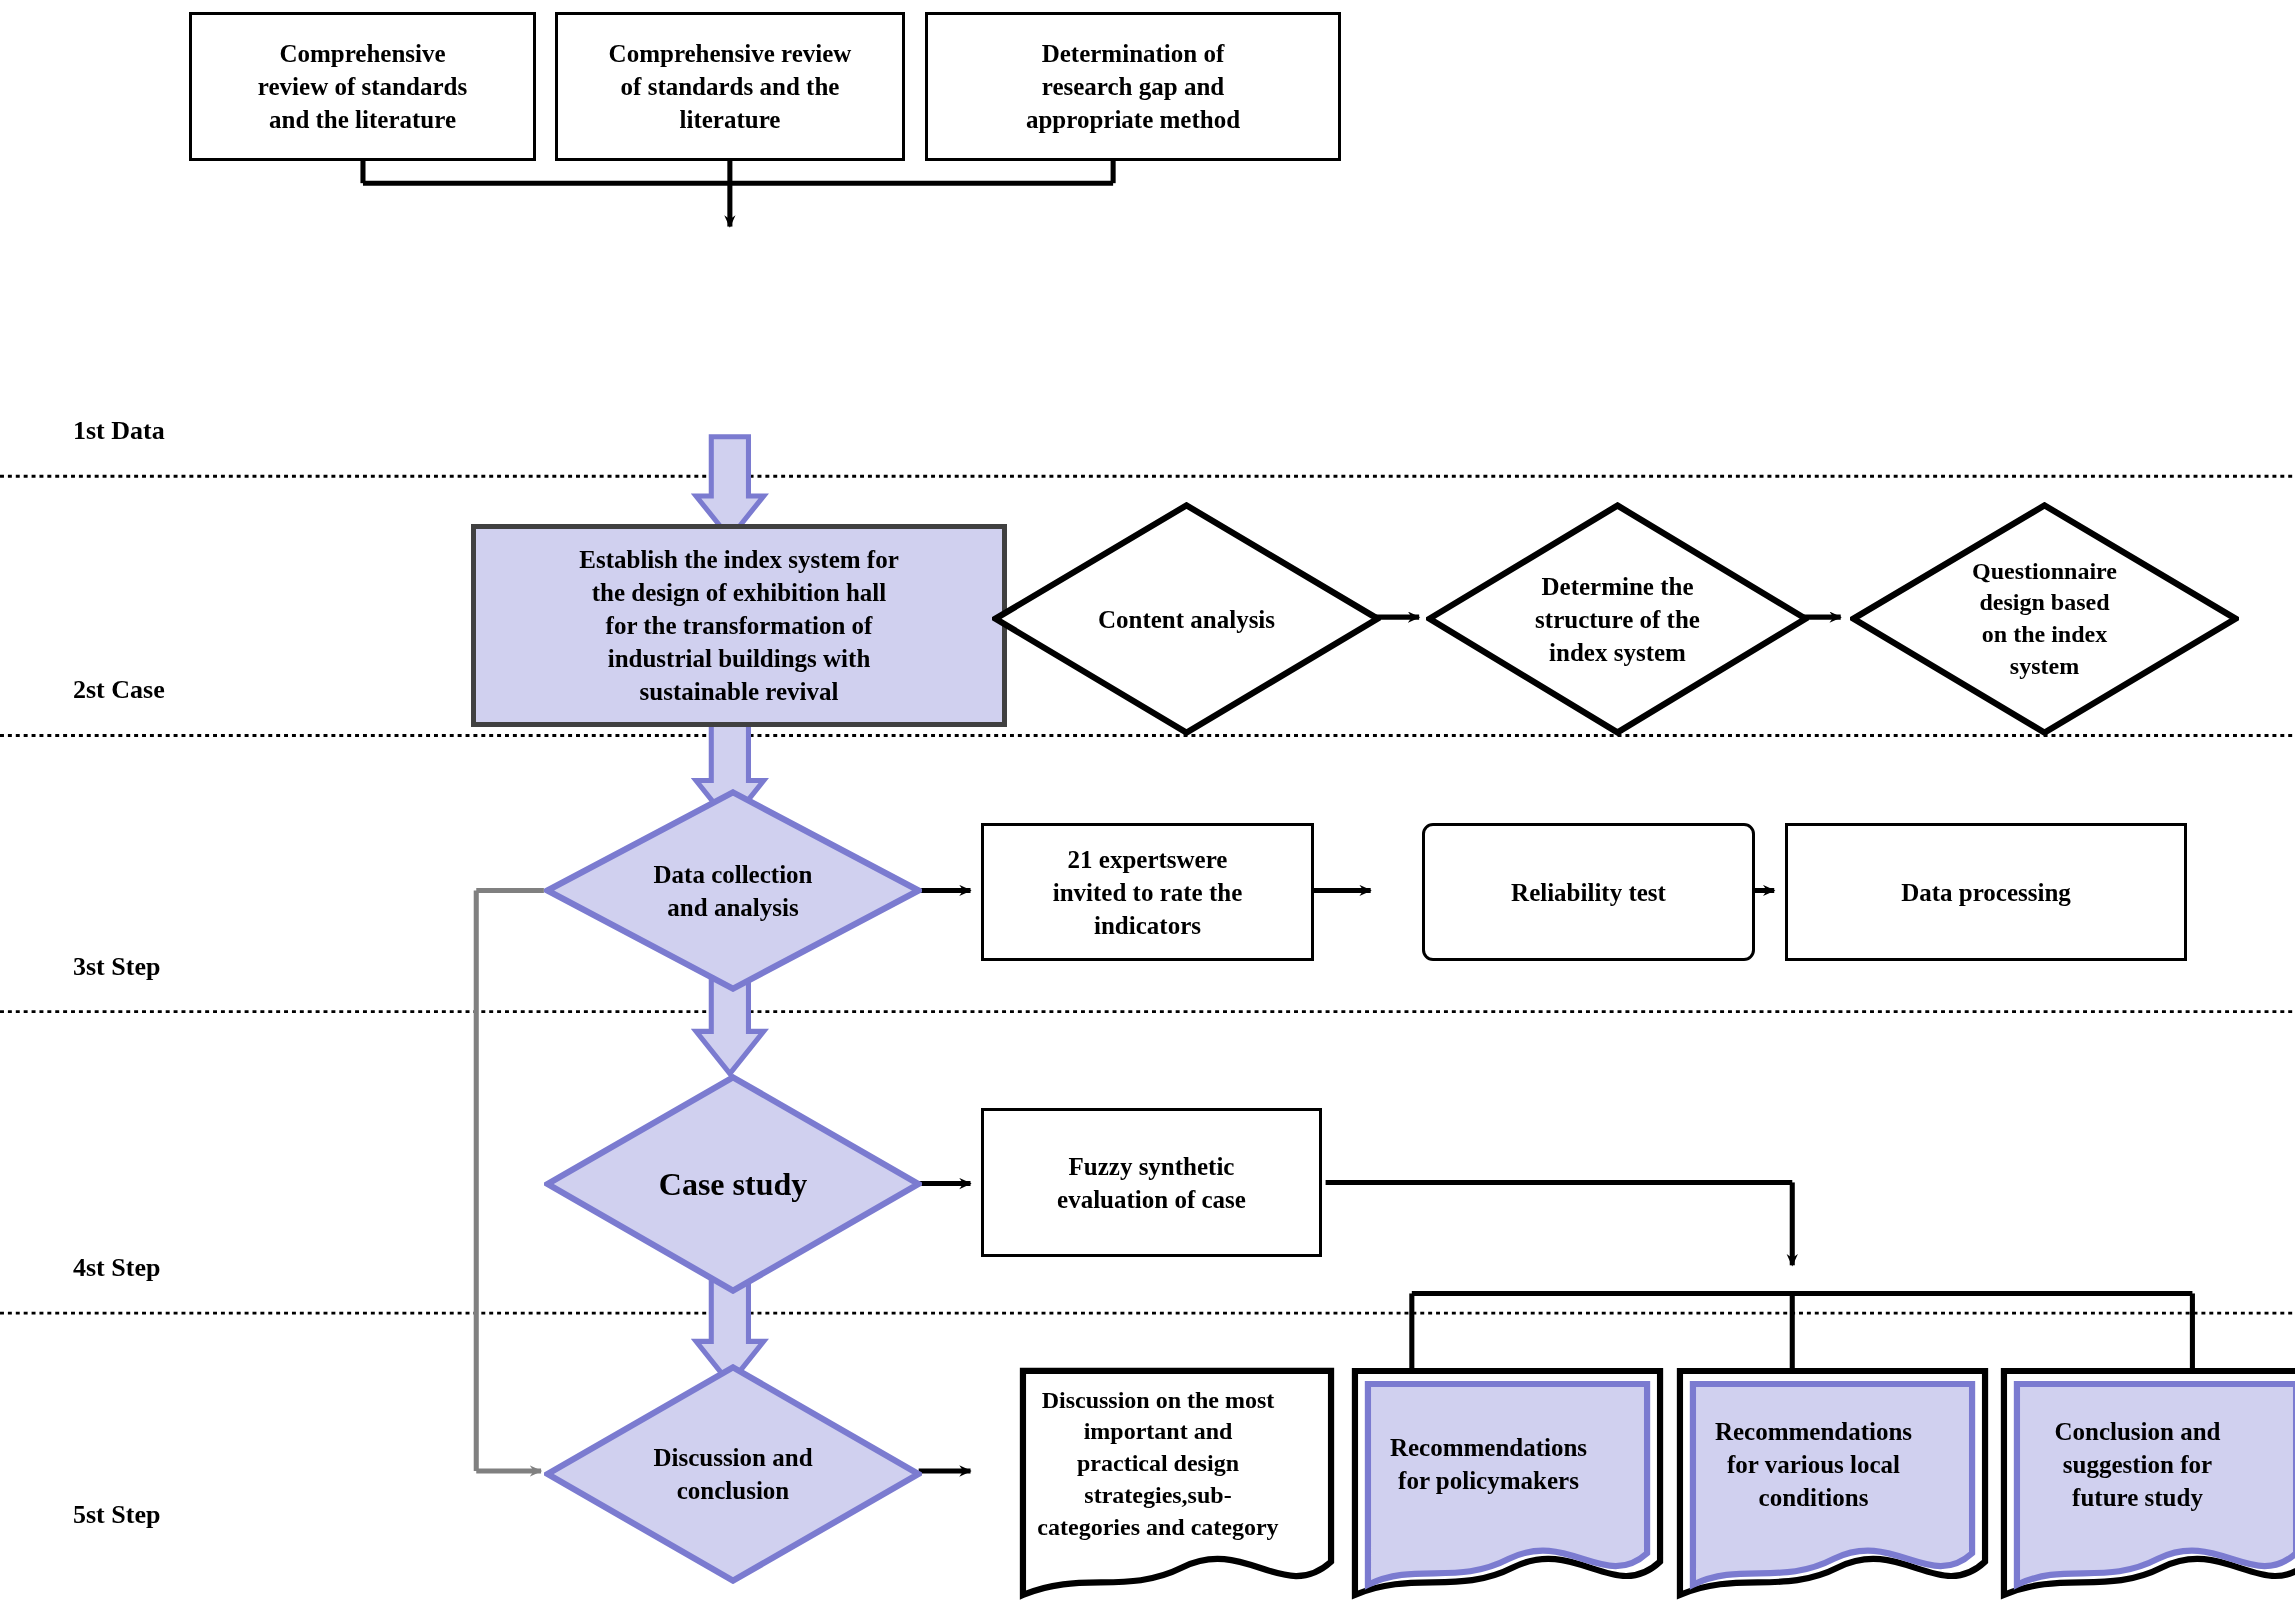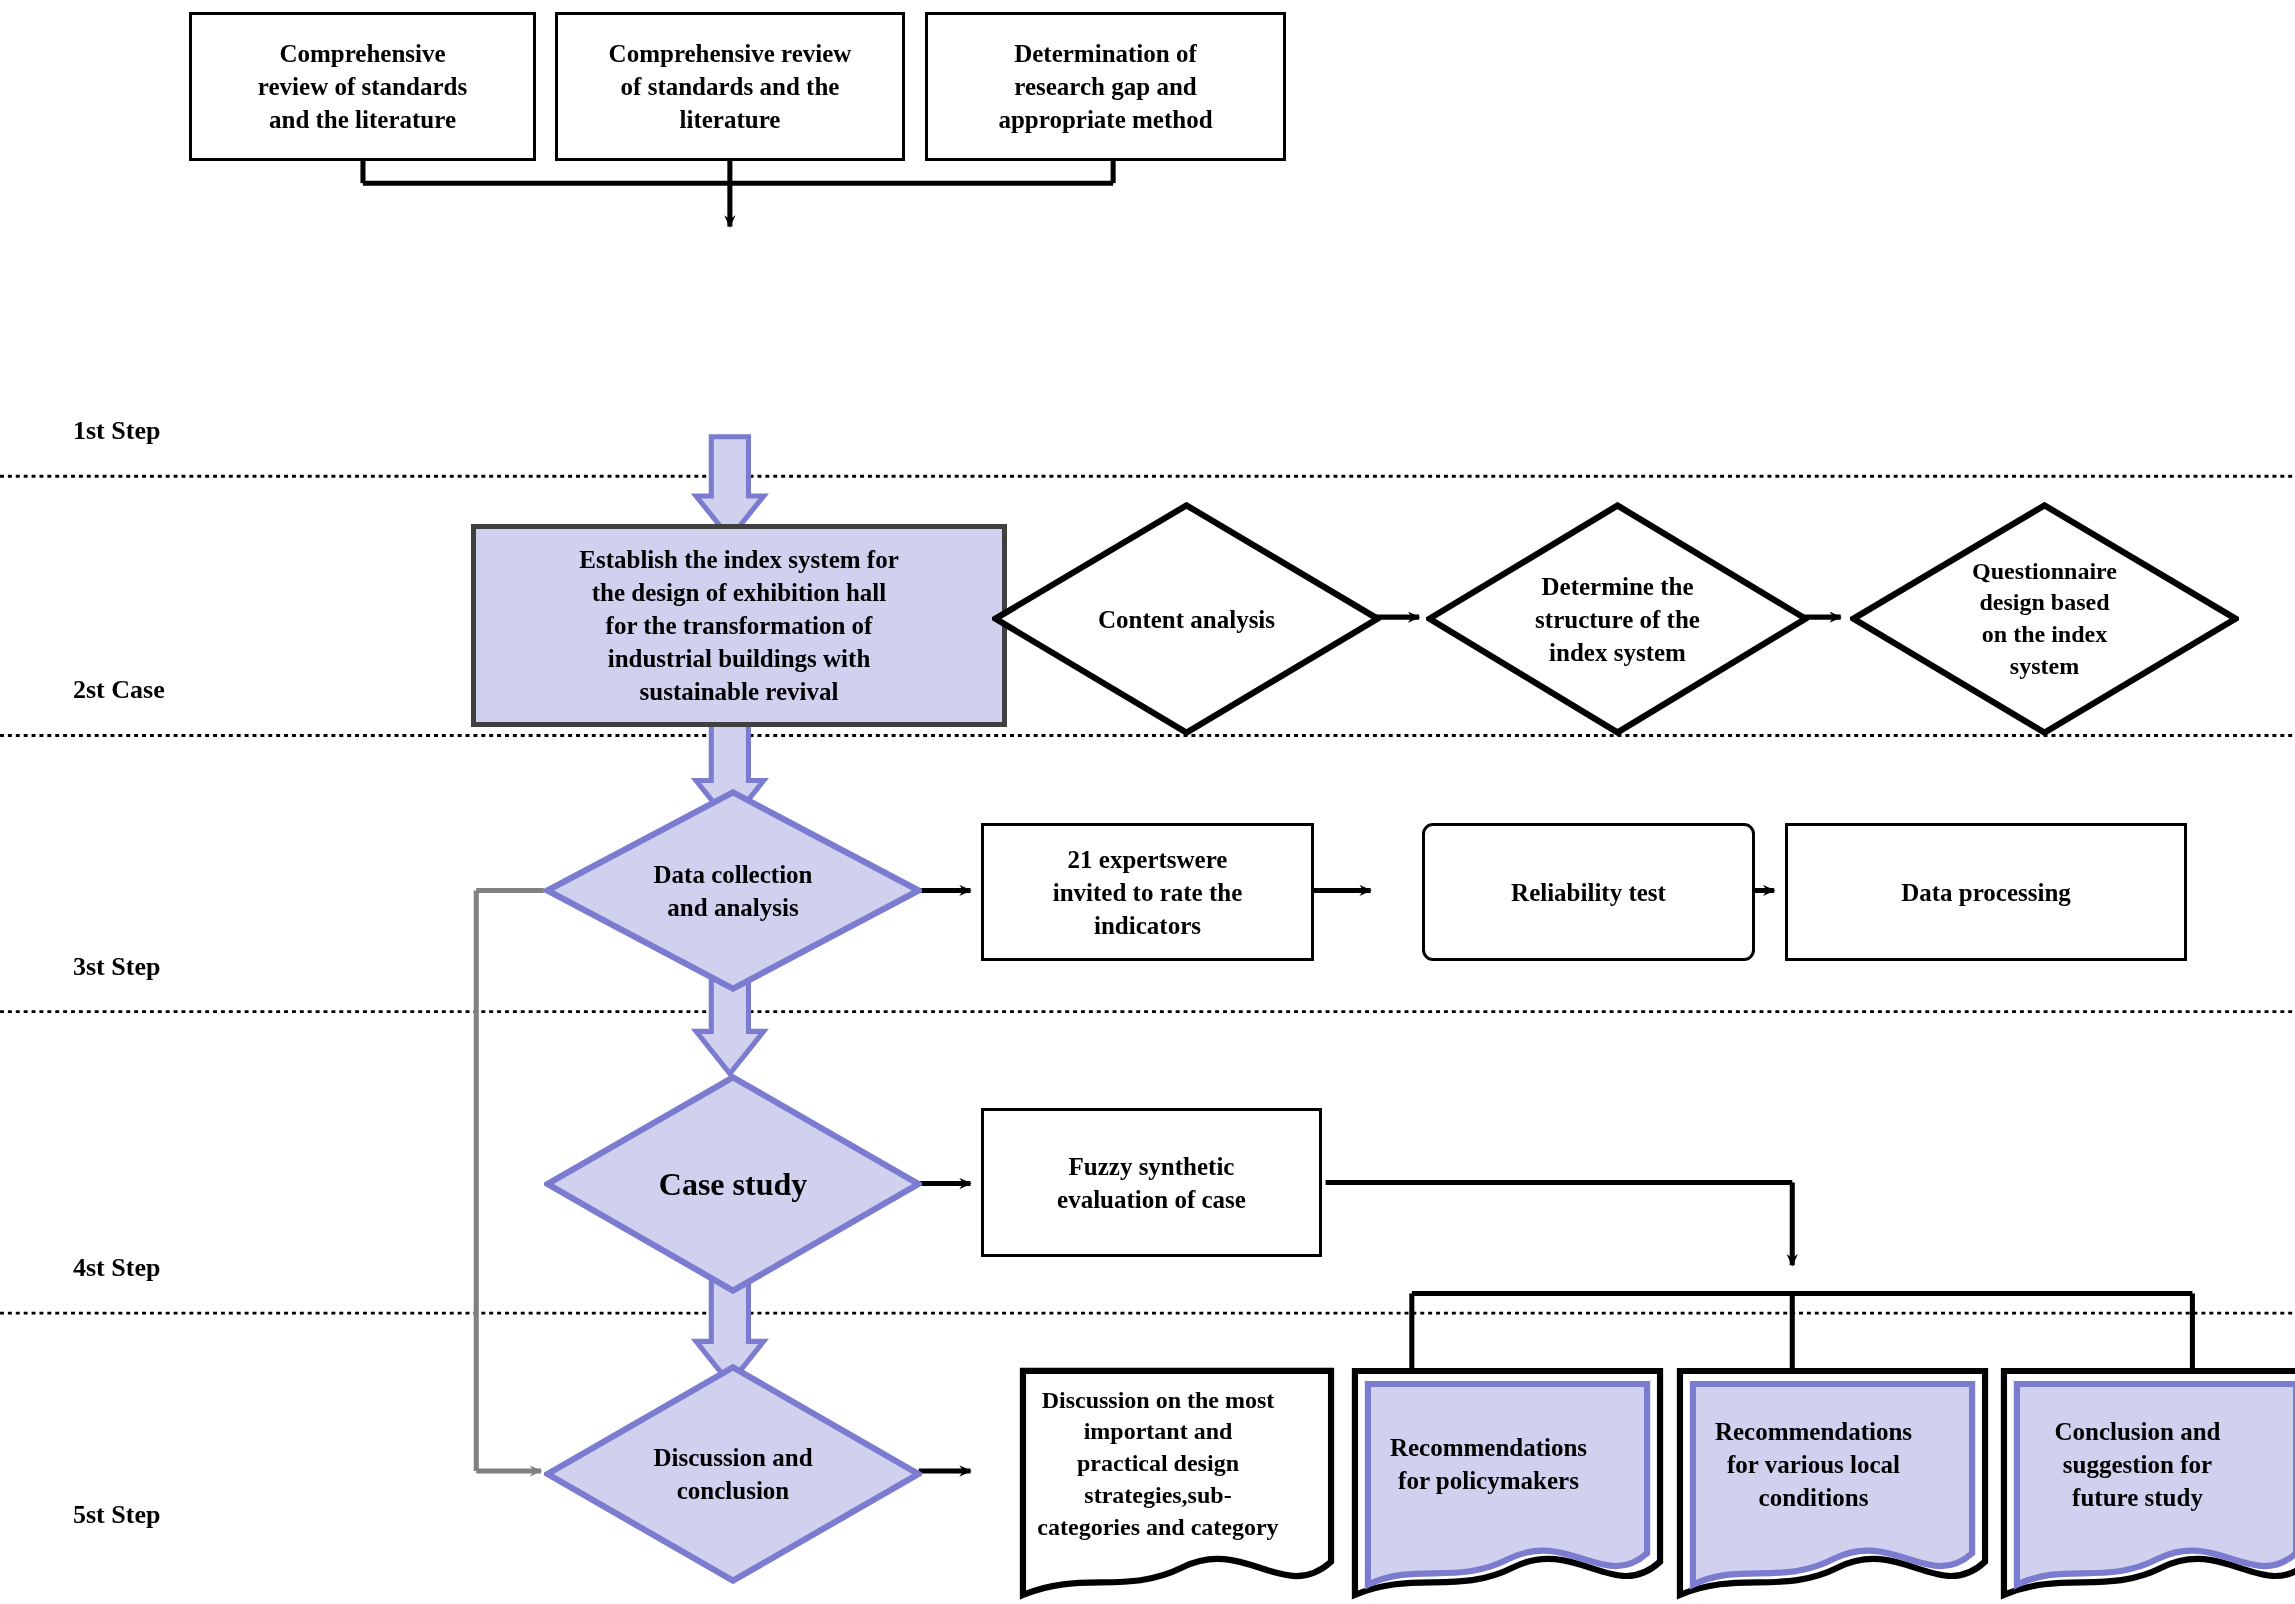--- a/index.html
+++ b/index.html
@@ -134,39 +134,39 @@
       <path d="M3180,2295 L3180,2428"></path>
     </g>
 
     <g fill="none" stroke="#808080" stroke-width="9">
       <path d="M965,1580 L845,1580"></path>
       <path d="M845,1580 L845,2610"></path>
       <path d="M845,2610 L960,2610" marker-end="url(#arrGray)"></path>
     </g>
   </svg>
 
-  <div class="steplabel" style="left:73px;top:416px;font-size:26px;">1st Step</div>
+  <div class="steplabel" style="left:73px;top:416px;font-size:26px;">1st Data</div>
   <div class="steplabel" style="left:73px;top:675px;font-size:26px;">2st Case</div>
   <div class="steplabel" style="left:73px;top:952px;font-size:26px;">3st Step</div>
   <div class="steplabel" style="left:73px;top:1253px;font-size:26px;">4st Step</div>
   <div class="steplabel" style="left:73px;top:1500px;font-size:26px;">5st Step</div>
 
   <div class="node rectbox" style="left:189px;top:12.4px;width:347px;height:149px;">
     <div class="txt" style="font-size:25px;">Comprehensive
 review of standards
 and the literature</div>
   </div>
 
   <div class="node rectbox" style="left:555px;top:12.4px;width:350px;height:149px;">
     <div class="txt" style="font-size:25px;">Comprehensive review
 of standards and  the
 literature</div>
   </div>
 
-  <div class="node rectbox" style="left:925px;top:12.4px;width:361px;height:149px;">
+  <div class="node rectbox" style="left:925px;top:12.4px;width:416px;height:149px;">
     <div class="txt" style="font-size:25px;">Determination of
 research gap and
 appropriate method</div>
   </div>
 
 
   <div class="node" style="left:471px;top:524px;width:536px;height:203px;background:#d0d0ef;border:5px solid #404040;">
     <div class="txt" style="font-size:25px;">Establish the index system for
 the design of exhibition hall
 for the transformation of

